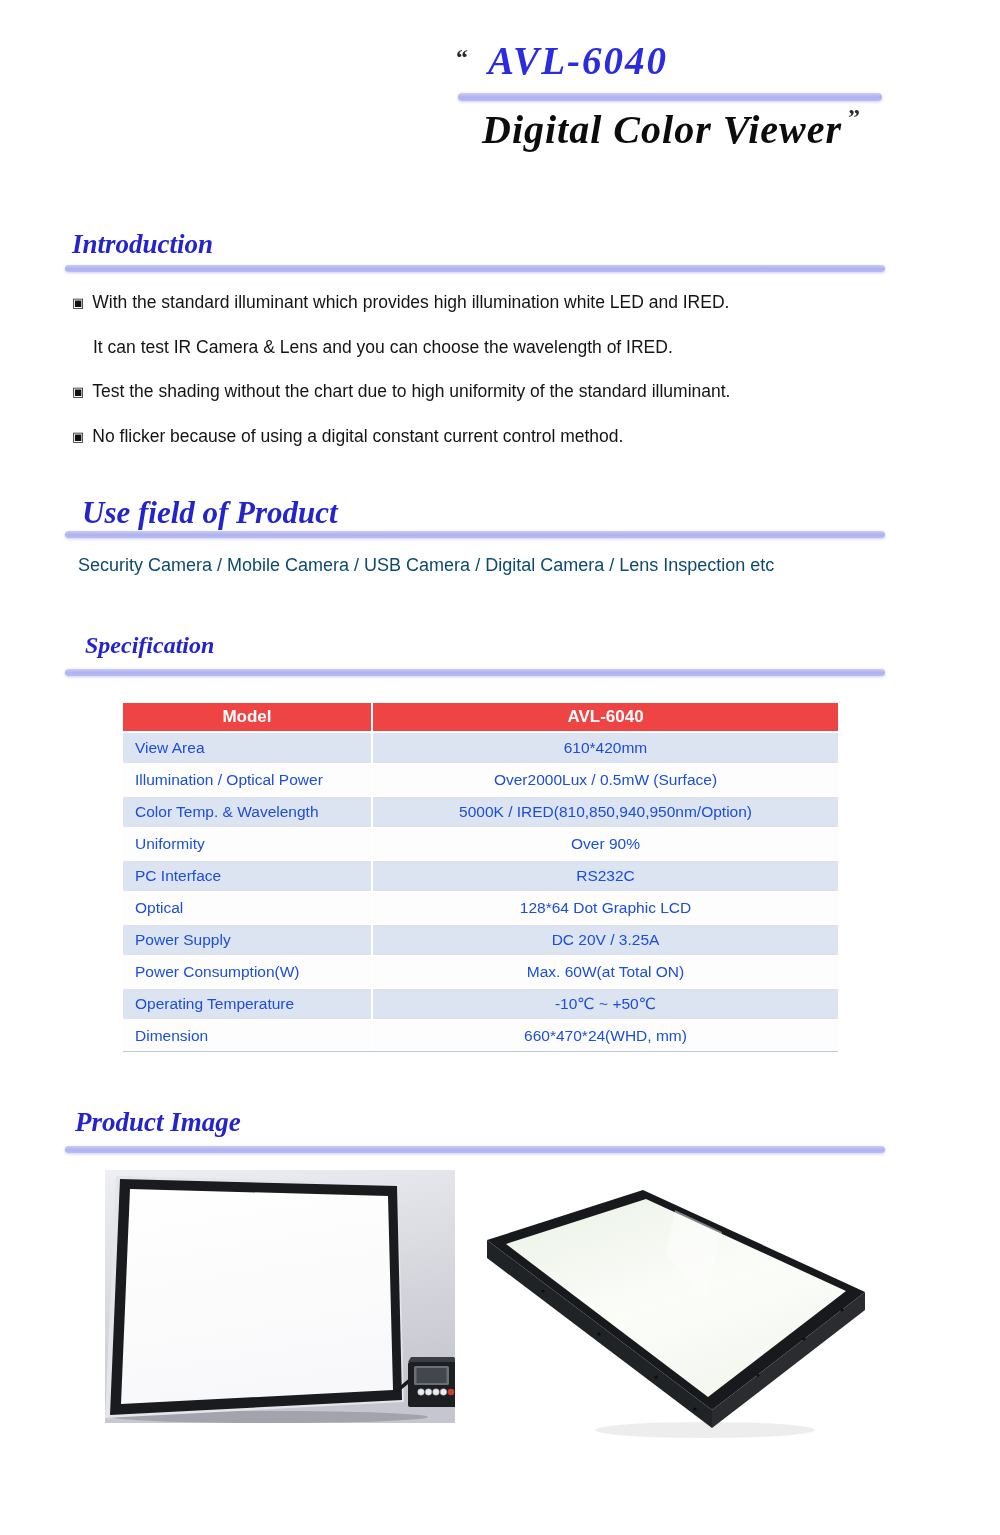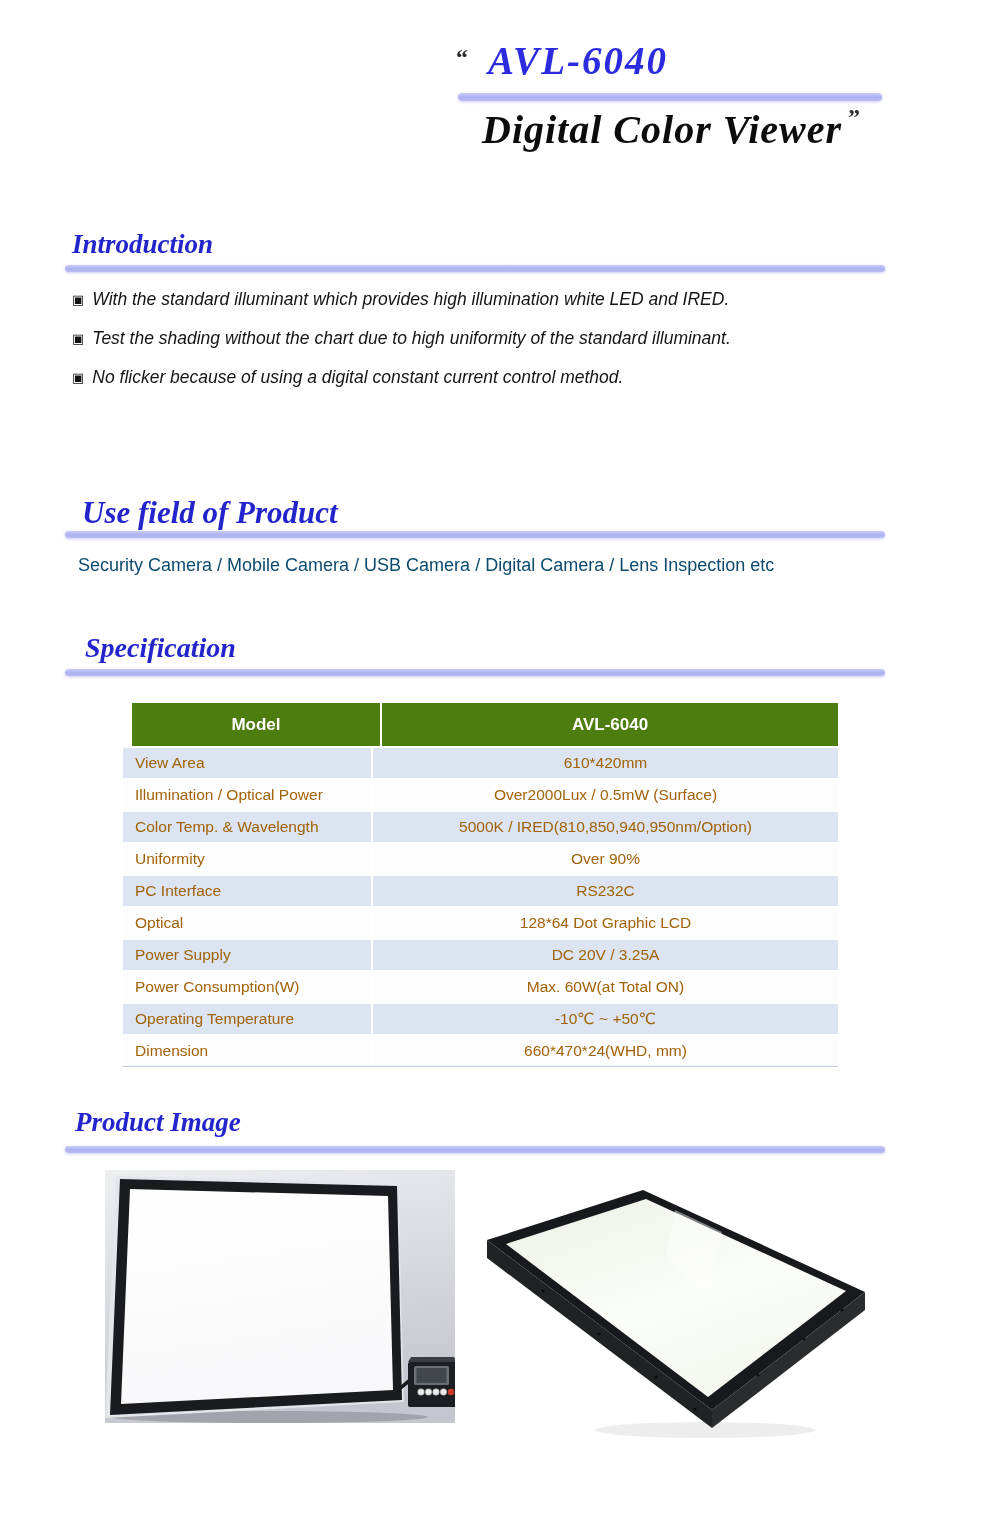--- a/index.html
+++ b/index.html
@@ -26,37 +26,37 @@
     font-size:40px;letter-spacing:1px;color:#0c0c0c;white-space:nowrap;
   }
   .title-quote-close{font-size:24px;font-style:normal;vertical-align:18px;margin-left:6px;color:#2b2b2b;}
   
   .section-heading{
     position:absolute;font-family:"Liberation Serif","DejaVu Serif",serif;
     font-style:italic;font-weight:bold;color:#2424cd;white-space:nowrap;
   }
   .h-intro{left:72px;top:229px;font-size:27px;}
   .h-usefield{left:82px;top:495px;font-size:31px;}
-  .h-spec{left:85px;top:632px;font-size:28px;text-align:right;}
+  .h-spec{left:85px;top:632px;font-size:24px;text-align:right;}
   .h-pimage{left:75px;top:1107px;font-size:27px;}
   .section-divider{position:absolute;left:65px;width:820px;height:7px;}
   .d-intro{top:265px;} .d-usefield{top:531px;} .d-spec{top:669px;} .d-pimage{top:1146px;}
   
   .intro-bullets{position:absolute;left:72px;top:288px;width:840px;}
-  .bullet-line{font-size:17.5px;line-height:23px;margin-bottom:16px;color:#141414;white-space:nowrap;font-style:italic;}
+  .bullet-line{font-size:17.5px;line-height:28px;margin-bottom:16px;color:#141414;white-space:nowrap;}
   .bullet-line .marker{font-family:"DejaVu Sans",sans-serif;font-size:13px;margin-right:8px;color:#111;vertical-align:1px;}
   .bullet-line.cont{margin-left:21px;}
   
   .usefield-text{position:absolute;left:78px;top:555px;font-size:18px;color:#0c4a6e;white-space:nowrap;}
   
   .spec-table{position:absolute;left:123px;top:703px;width:715px;font-size:15.5px;}
-  .spec-header{display:flex;height:43px;background:#4d7c0f;color:#ffffff;font-weight:bold;font-size:17px;margin-left:9px;}
+  .spec-header{display:flex;height:28px;background:#ef4444;color:#ffffff;font-weight:bold;font-size:17px;}
   .spec-header .hc1{width:250px;display:flex;align-items:center;justify-content:center;border-right:2px solid #ffffff;box-sizing:border-box;}
   .spec-header .hc2{flex:1;display:flex;align-items:center;justify-content:center;}
-  .spec-row{display:flex;height:30px;margin-top:2px;color:#a16207;}
+  .spec-row{display:flex;height:30px;margin-top:2px;color:#1d4ed8;}
   .spec-row.alt{background:#dce4f1;}
   .spec-row.plain{background:#fdfdfe;}
   .spec-row .c1{width:250px;display:flex;align-items:center;padding-left:12px;box-sizing:border-box;border-right:2px solid #ffffff;}
   .spec-row .c2{flex:1;display:flex;align-items:center;justify-content:center;}
   .spec-row.alt .c1,.spec-row.alt .c2{background:#dce4f1;}
   .spec-table-bottom{border-bottom:1px solid #bdc9dd;}
   
   .photo{position:absolute;}
   .photo-front{left:105px;top:1170px;width:350px;height:255px;}
   .photo-perspective{left:470px;top:1178px;width:460px;height:285px;}
@@ -70,20 +70,21 @@
   <div class="title-model">AVL-6040</div>
   <div class="title-divider lavender-bar"></div>
   <div class="title-product">
     <span>Digital Color Viewer</span><span class="quote title-quote-close">”</span>
   </div>
 
   <div class="section-heading h-intro">Introduction</div>
   <div class="section-divider lavender-bar d-intro"></div>
   <div class="intro-bullets" id="intro-bullets">
       <div class="bullet-line"><span class="marker">▣</span><span>With the standard illuminant which provides high illumination white LED and IRED.</span></div>
+      <div class="bullet-line cont"><span>It can test IR Camera &amp; Lens and you can choose the wavelength of IRED.</span></div>
       <div class="bullet-line"><span class="marker">▣</span><span>Test the shading without the chart due to high uniformity of the standard illuminant.</span></div>
       <div class="bullet-line"><span class="marker">▣</span><span>No flicker because of using a digital constant current control method.</span></div>
     </div>
 
   <div class="section-heading h-usefield">Use field of Product</div>
   <div class="section-divider lavender-bar d-usefield"></div>
   <div class="usefield-text">Security Camera / Mobile Camera / USB Camera / Digital Camera / Lens Inspection etc</div>
 
   <div class="section-heading h-spec">Specification</div>
   <div class="section-divider lavender-bar d-spec"></div>

